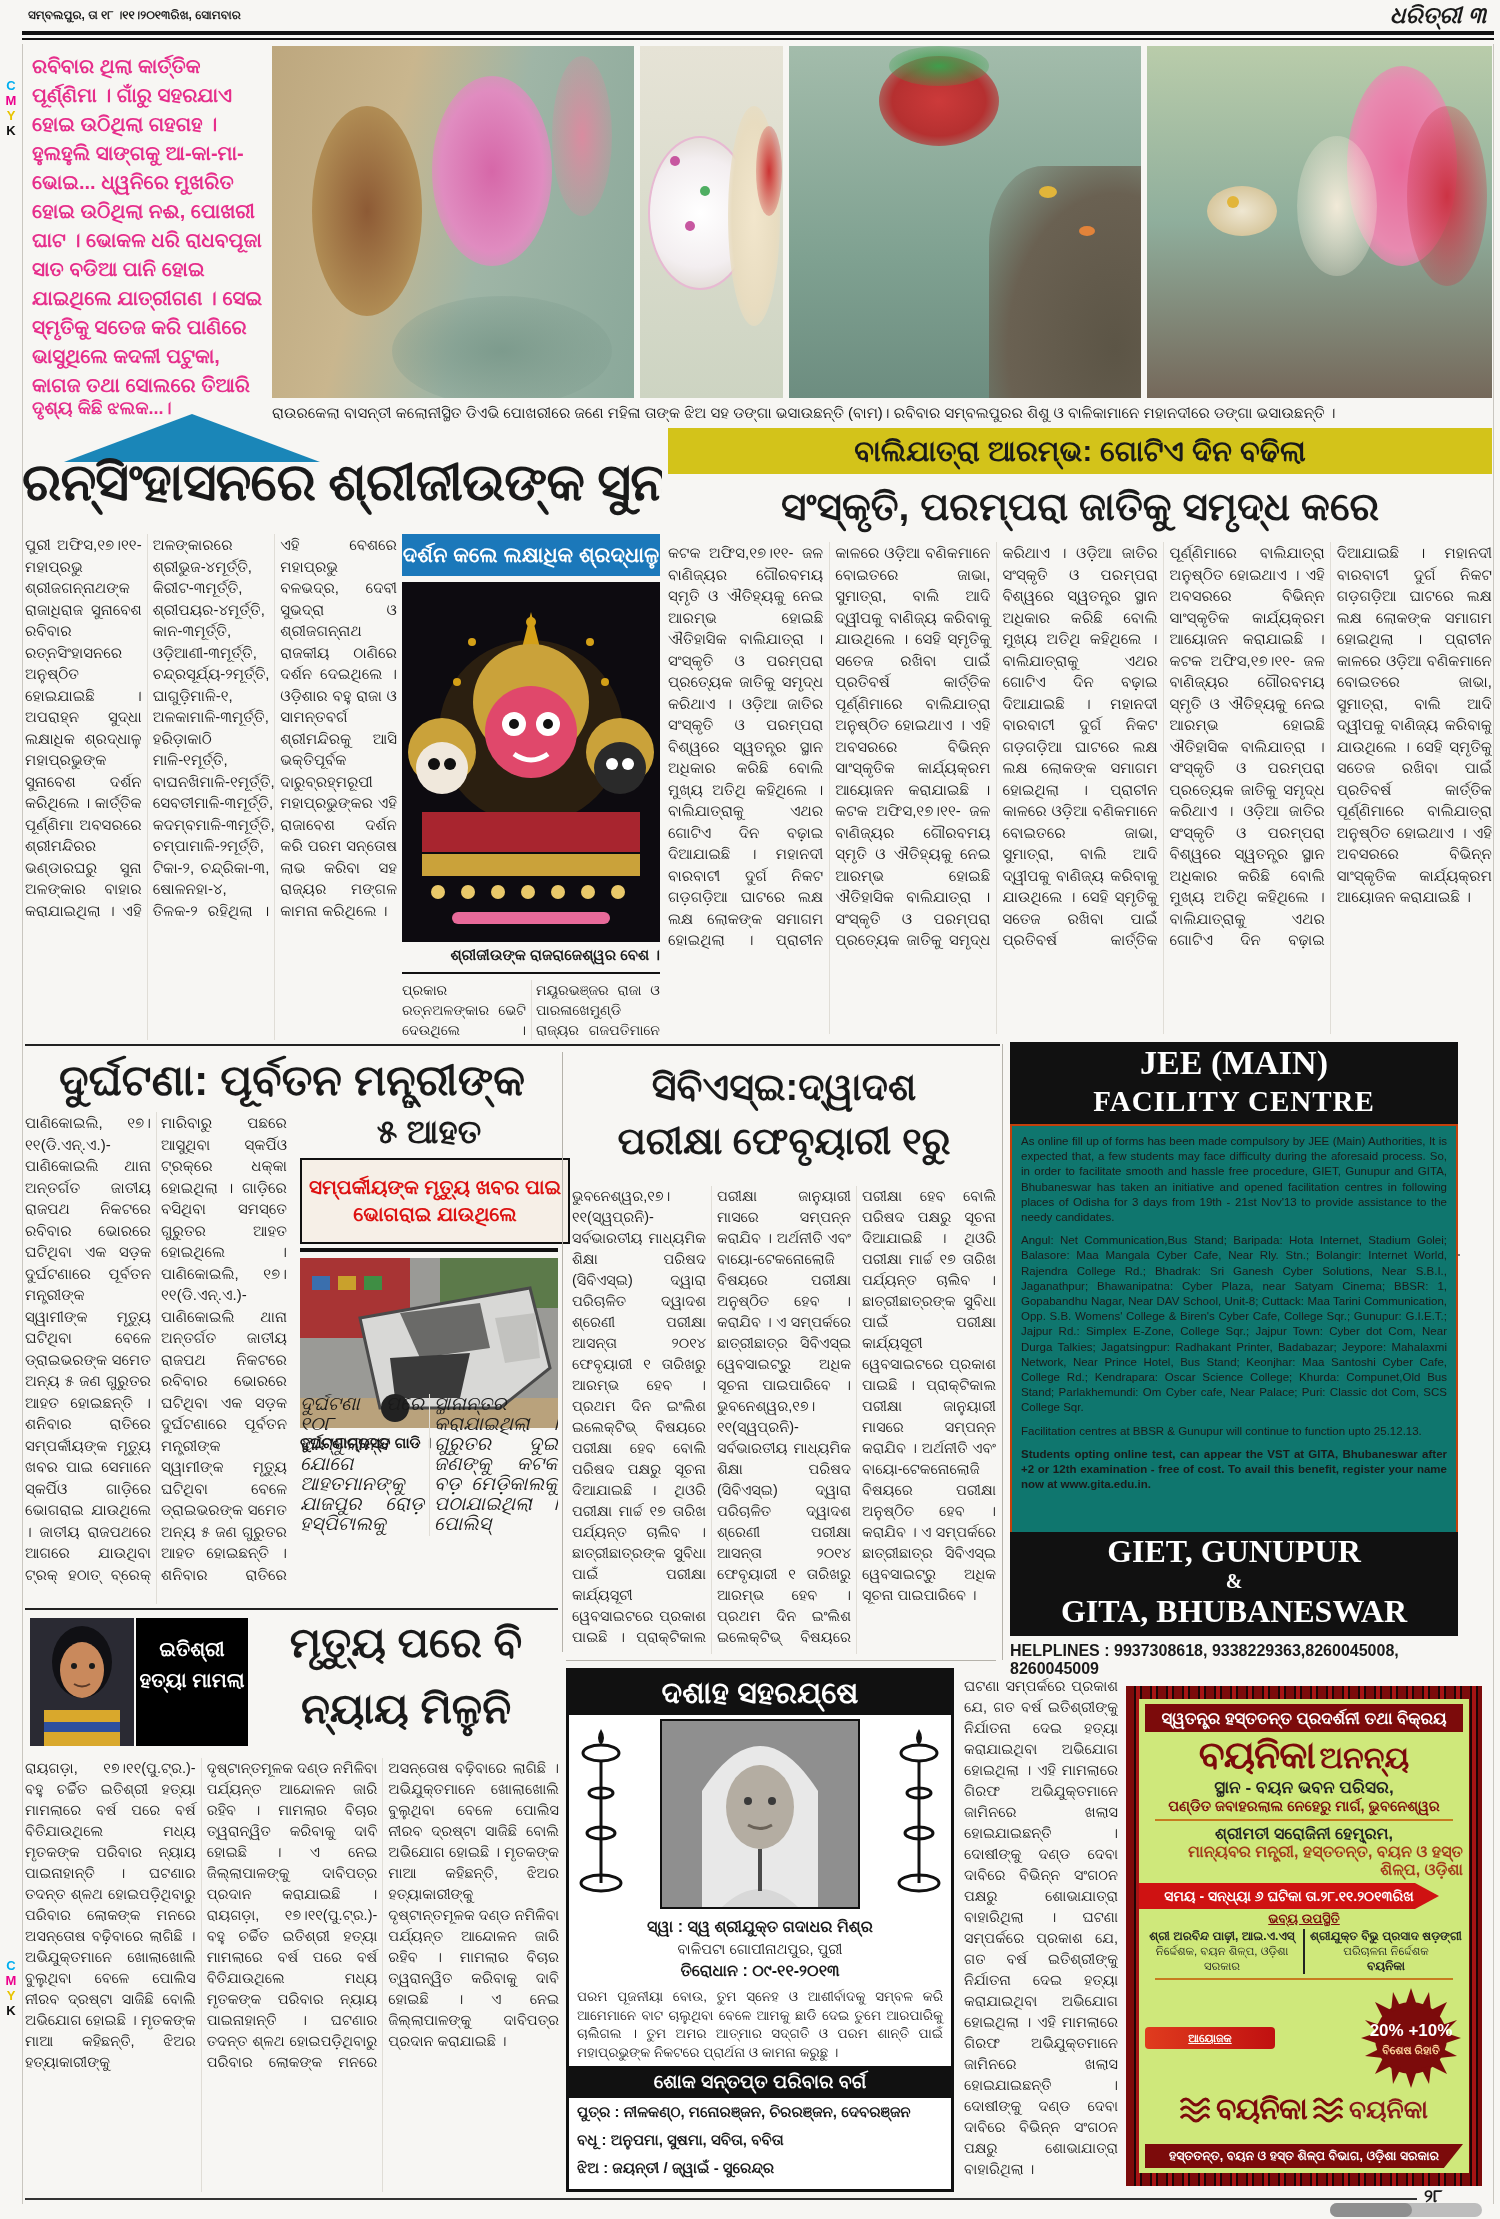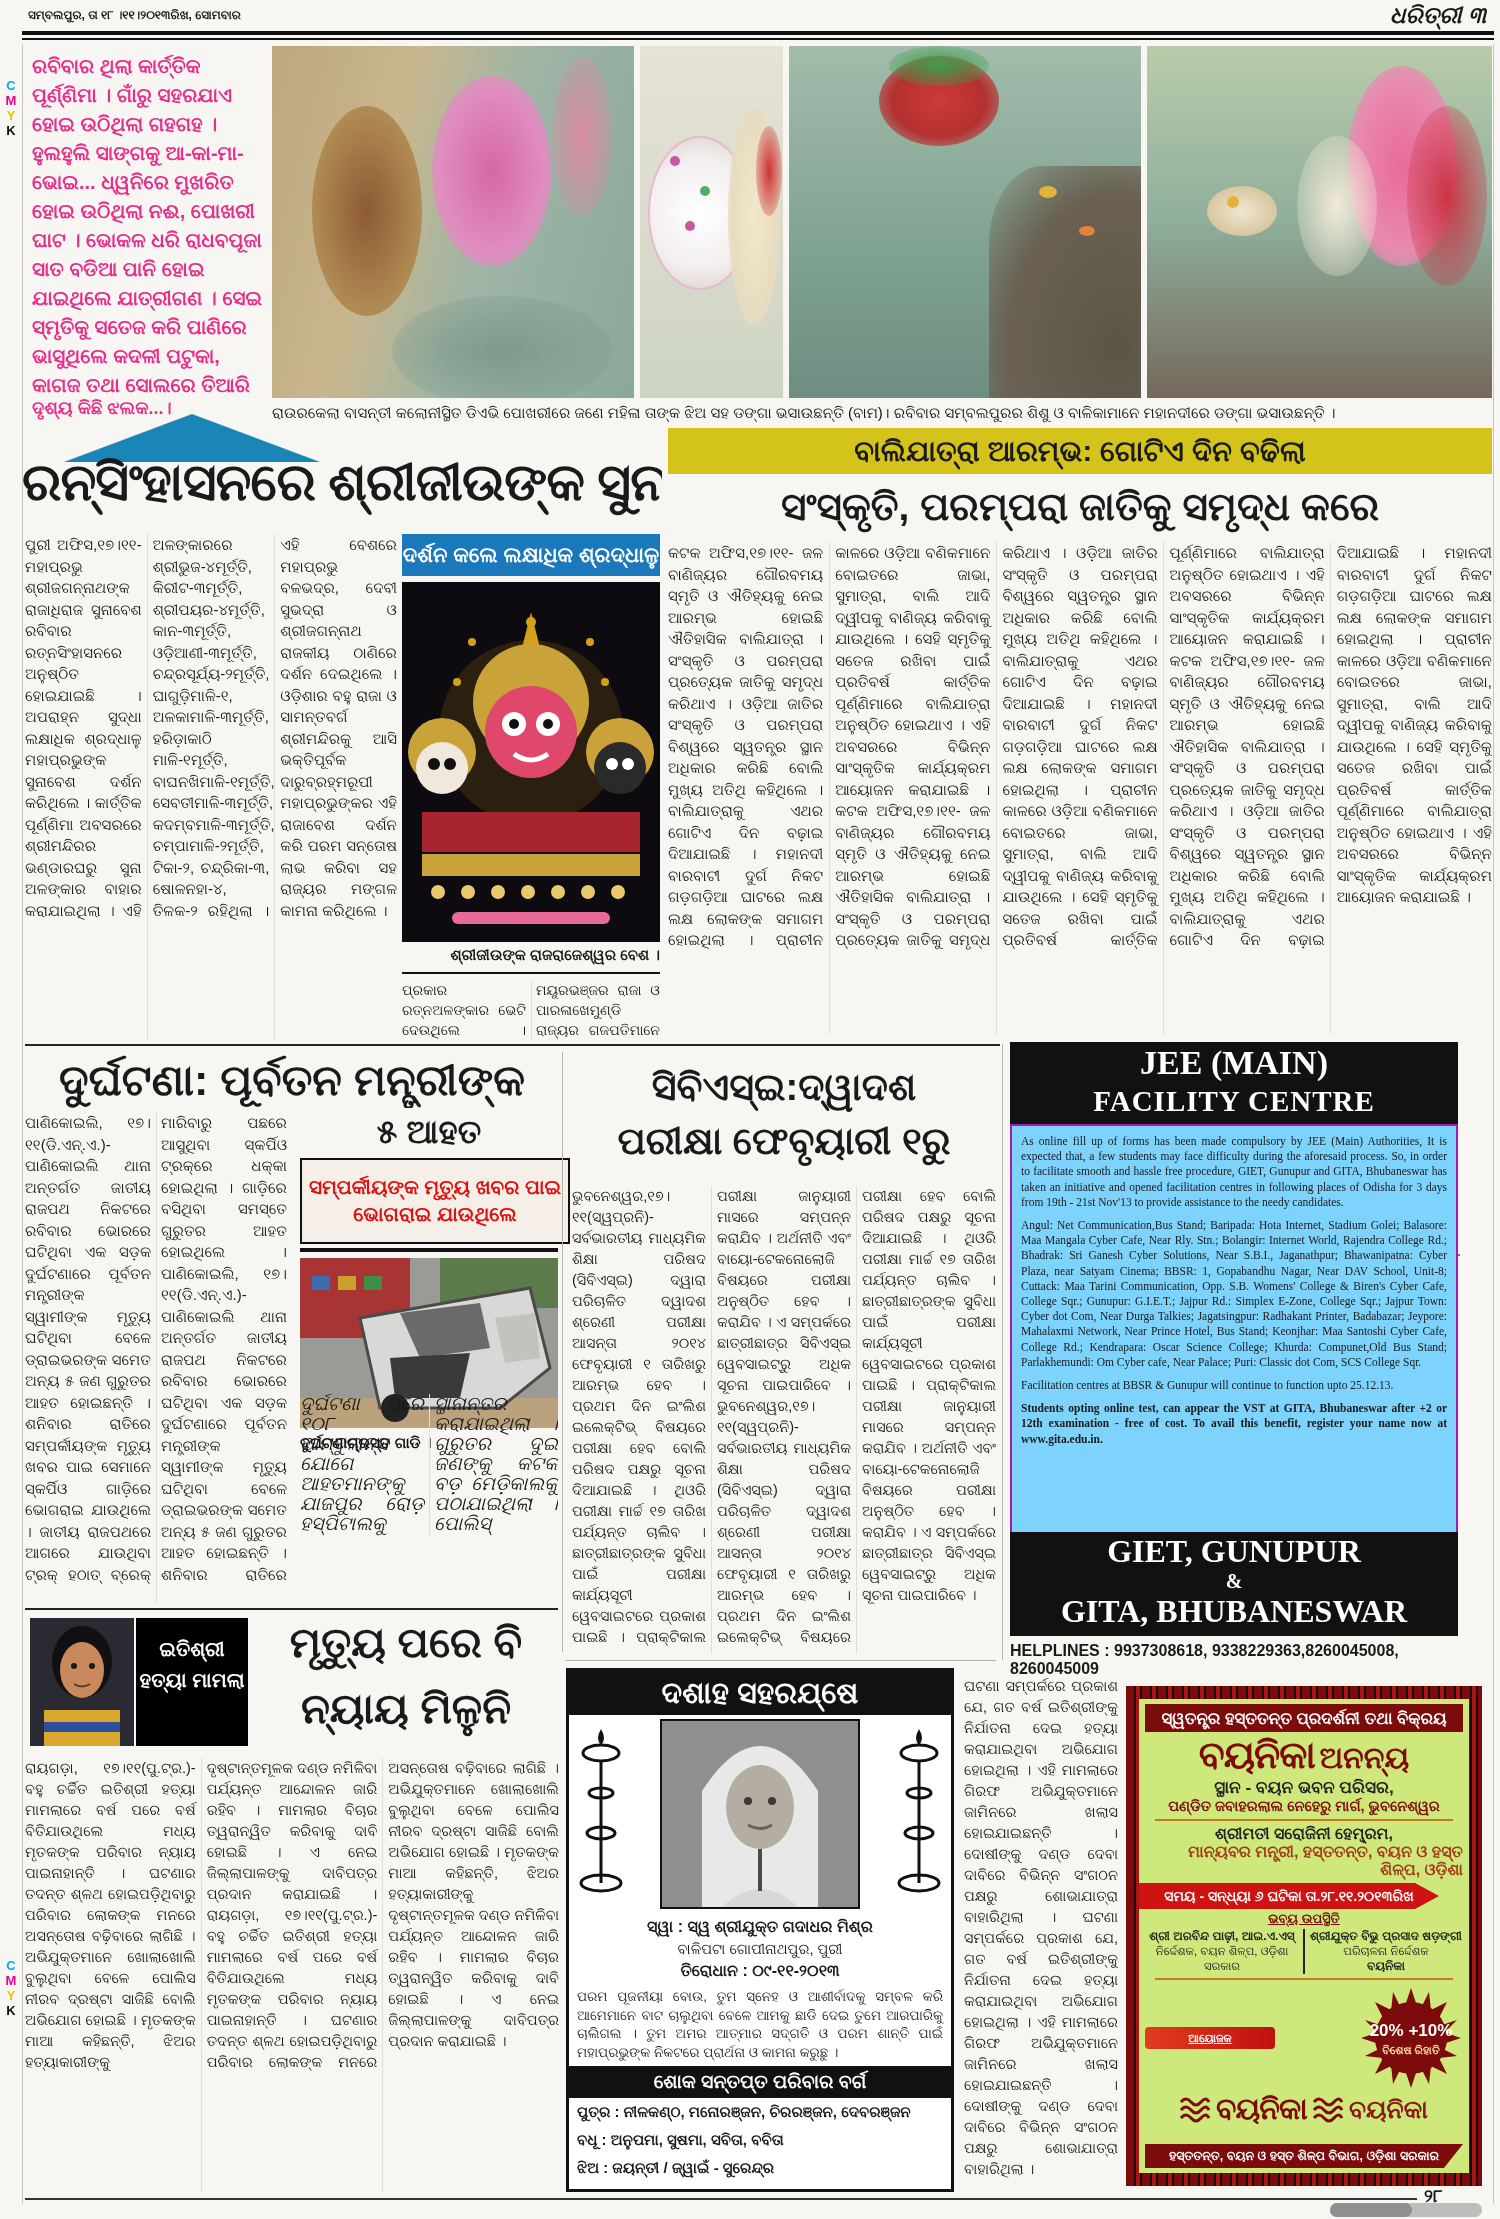--- a/index.html
+++ b/index.html
@@ -69,22 +69,22 @@
   .alert-bar{left:300px;top:1248px;width:258px;height:4px;background:#111;}
 
   .cbse-h1{left:572px;top:1062px;width:424px;height:50px;font-size:38px;font-weight:bold;line-height:50px;}
   .cbse-h2{left:572px;top:1116px;width:424px;height:50px;font-size:38px;font-weight:bold;line-height:50px;}
 
   
   .jee-head{left:1010px;top:1042px;width:448px;height:82px;background:#111;color:#fff;
     font-family:"Liberation Serif","DejaVu Serif",serif;}
   .jee-head .l1{font-size:34px;font-weight:bold;line-height:42px;}
   .jee-head .l2{font-size:29px;font-weight:bold;line-height:34px;letter-spacing:1px;}
-  .jee-body{left:1010px;top:1124px;width:426px;height:400px;border:2px solid #a21caf;
-    padding:8px 9px;font-size:11.5px;line-height:15.2px;text-align:justify;background:#7dd3fc;font-family:Liberation Serif, serif;}
+  .jee-body{left:1010px;top:1124px;width:426px;height:400px;border:2px solid #c2410c;
+    padding:8px 9px;font-size:11.5px;line-height:15.2px;text-align:justify;background:#0f766e;}
   .jee-body p{margin:0 0 8px 0;}
   .jee-org{left:1010px;top:1532px;width:448px;height:104px;background:#111;color:#fff;
     font-family:"Liberation Serif","DejaVu Serif",serif;}
   .jee-org .o1{font-size:32px;font-weight:bold;line-height:38px;}
   .jee-org .oamp{font-size:20px;font-weight:bold;line-height:22px;}
   .jee-org .o2{font-size:32px;font-weight:bold;line-height:38px;}
   .jee-help{left:1010px;top:1642px;width:448px;font-size:16px;font-weight:bold;}
 
   
   .murder-tag{left:136px;top:1618px;width:112px;height:128px;background:#000;color:#fff;

